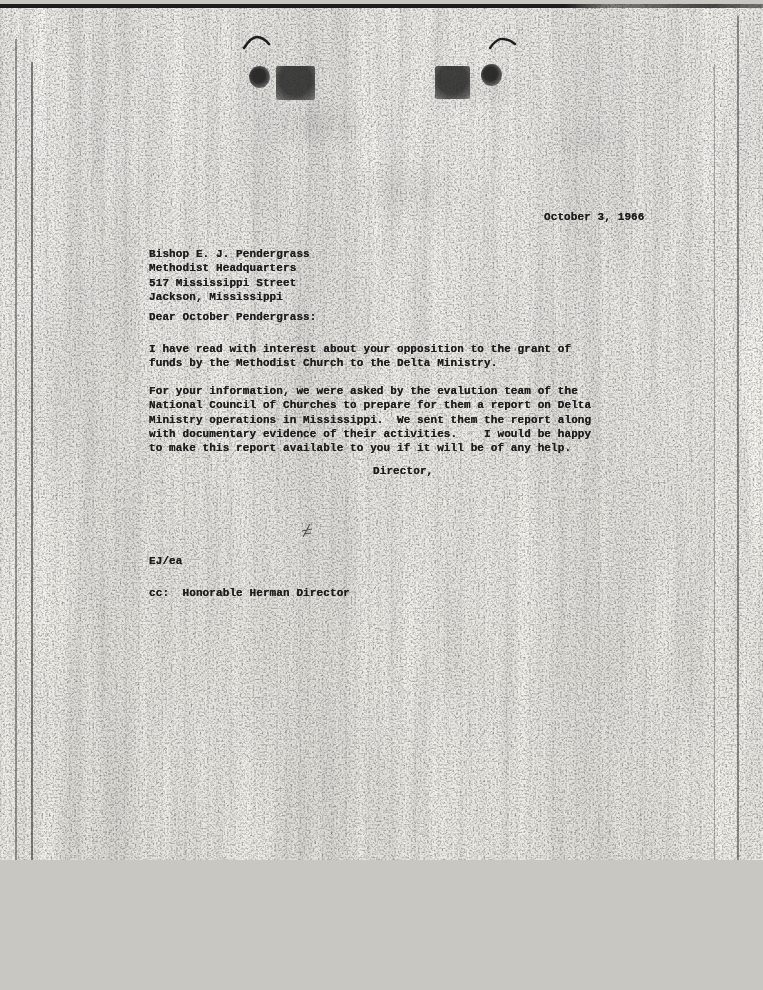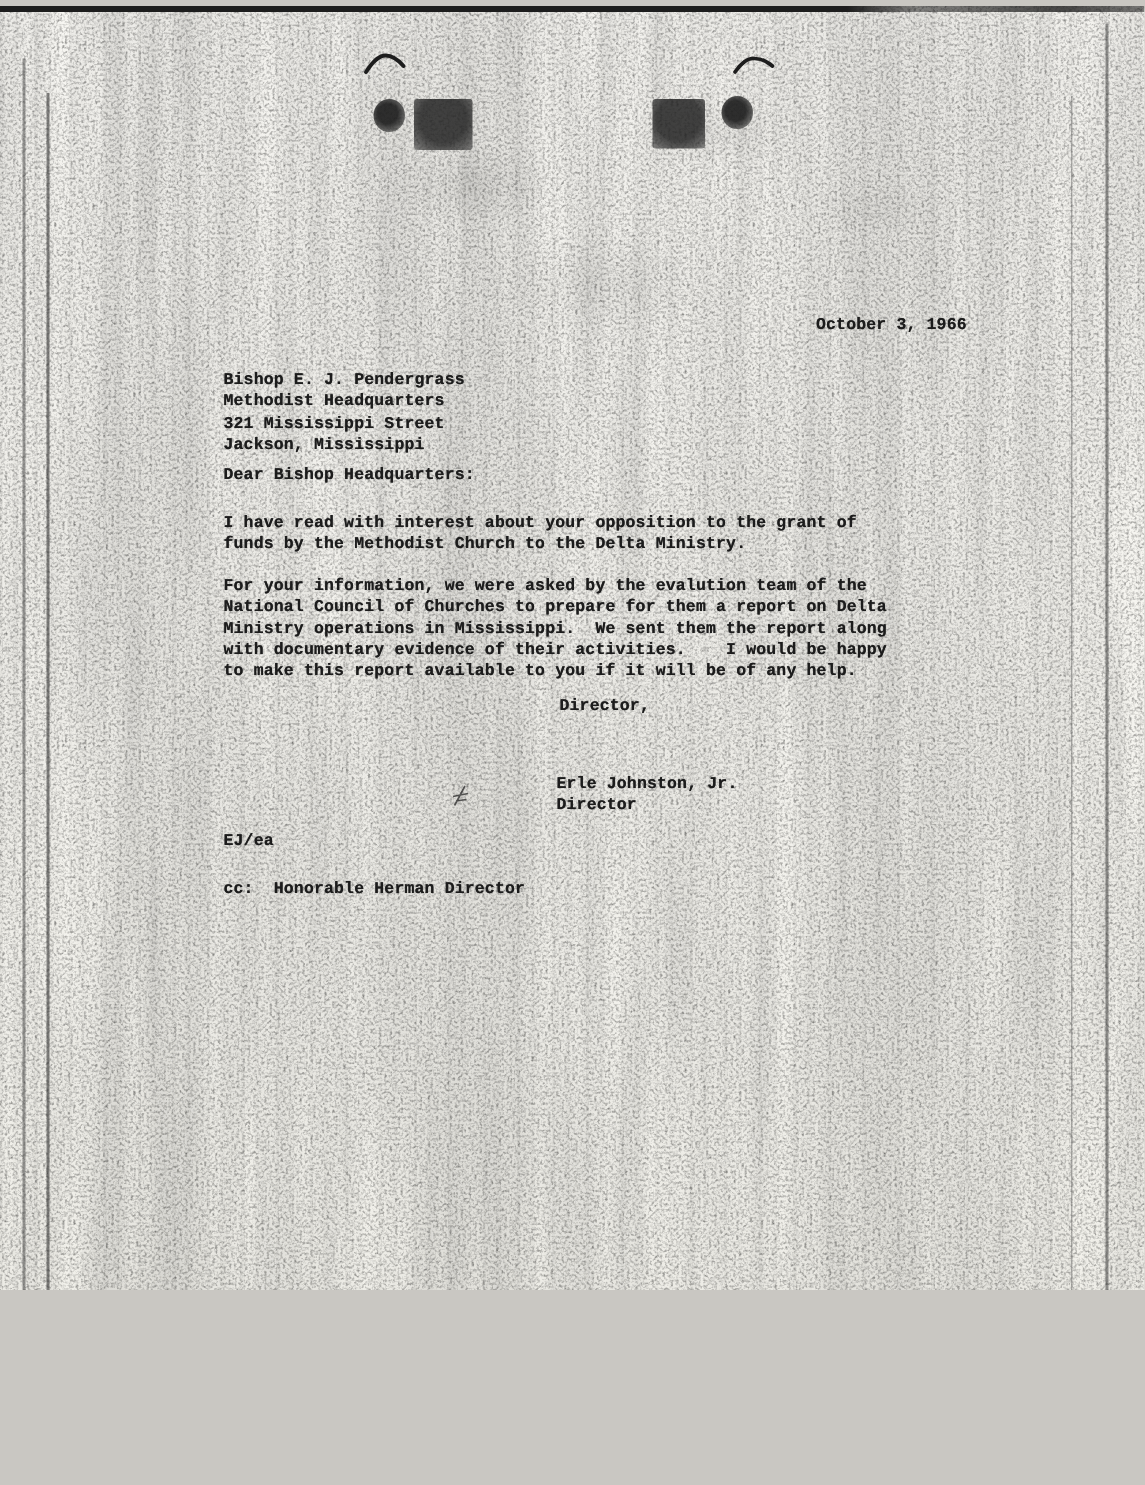--- a/index.html
+++ b/index.html
@@ -126,31 +126,29 @@
   <div class="mark fastener fast-l"></div>
   <div class="mark fastener fast-r"></div>
   <div class="mark hole hole-r"></div>
   <svg class="mark scribble" width="14" height="18">
     <path d="M3 15 L10 2 M2 9 L12 7 M4 12 L11 11" stroke="rgba(40,40,40,.75)" stroke-width="1.1" fill="none"></path>
   </svg>
 
   <div class="tw t-date">October 3, 1966</div>
   <div class="tw t-addr">Bishop E. J. Pendergrass
 Methodist Headquarters
-321 Mississippi Street
+517 Mississippi Street
 Jackson, Mississippi</div>
-  <div class="tw t-salut">Dear Bishop Headquarters:</div>
+  <div class="tw t-salut">Dear October Pendergrass:</div>
   <div class="tw t-p2">For your information, we were asked by the evalution team of the
 National Council of Churches to prepare for them a report on Delta
 Ministry operations in Mississippi.  We sent them the report along
 with documentary evidence of their activities.    I would be happy
 to make this report available to you if it will be of any help.</div>
   <div class="tw t-p1">I have read with interest about your opposition to the grant of
 funds by the Methodist Church to the Delta Ministry.</div>
   <div class="tw t-close">Director,</div>
-  <div class="tw t-sig">Erle Johnston, Jr.
-Director</div>
   <div class="tw t-init">EJ/ea</div>
   <div class="tw t-cc">cc:  Honorable Herman Director</div>
 
   <div class="handwriting">2-157-</div>
 
 </div>
 
 </body></html>

